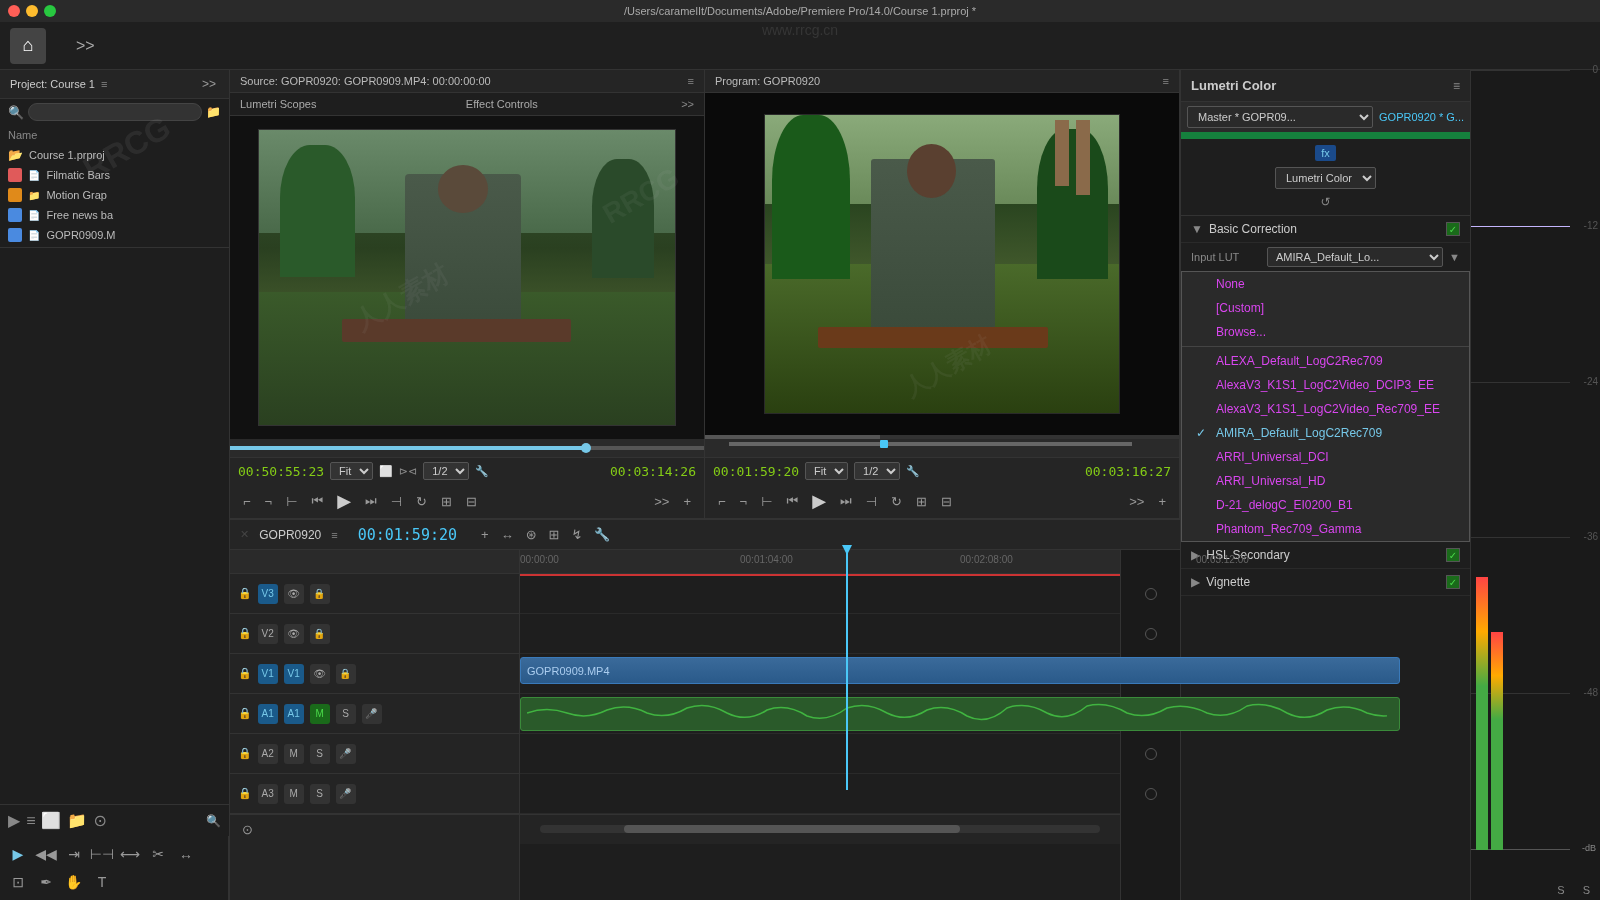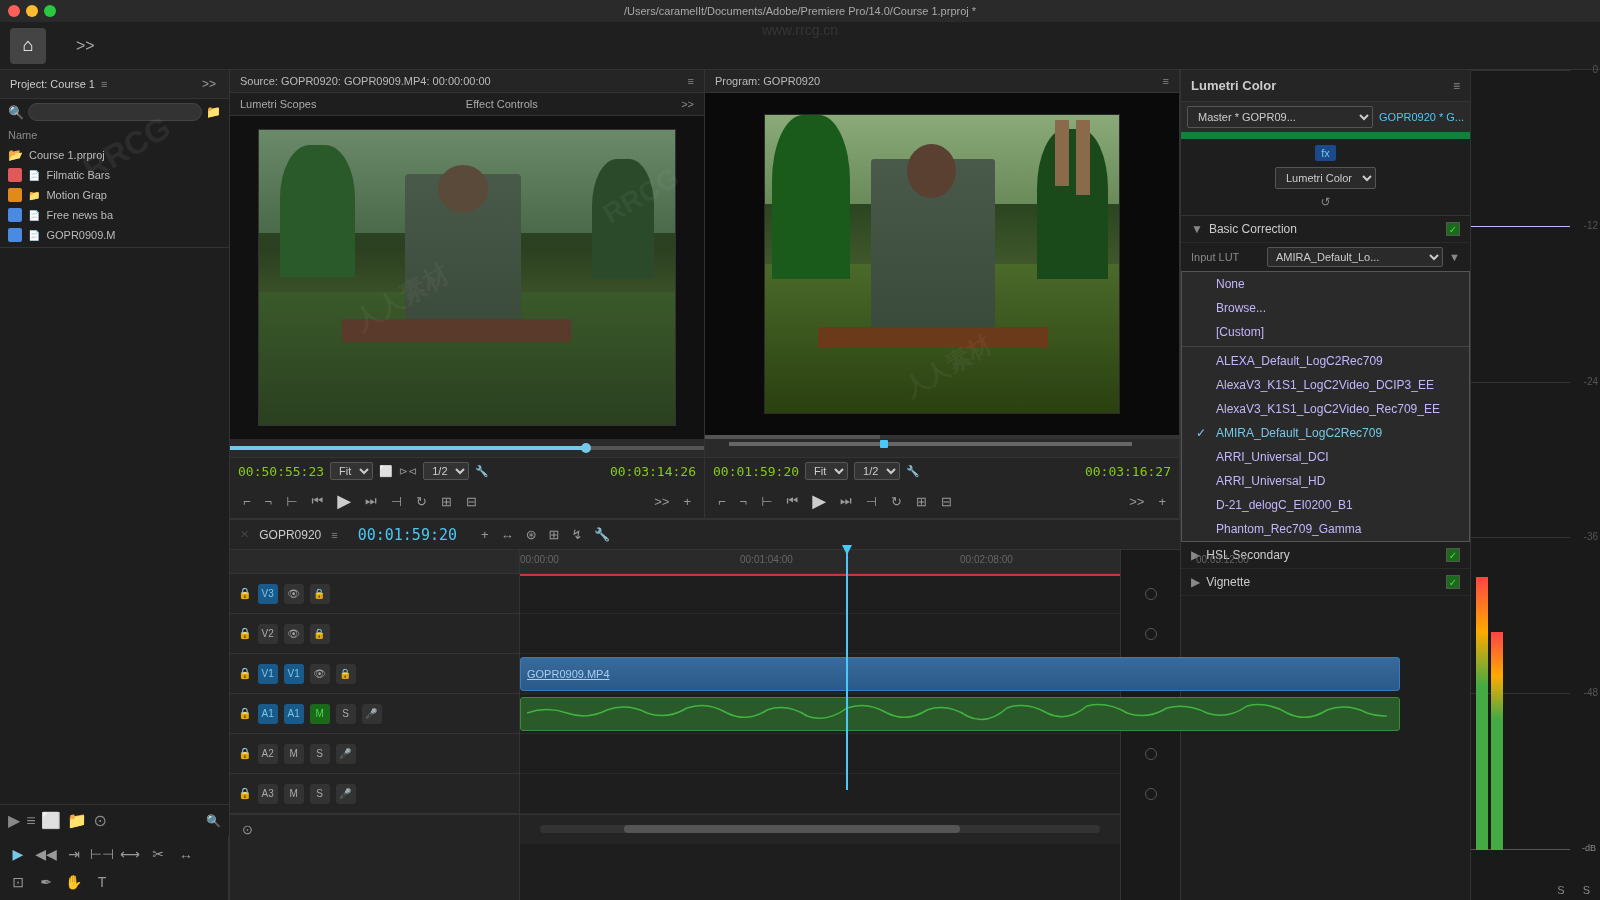--- a/index.html
+++ b/index.html
@@ -456,21 +456,21 @@
     .lut-dropdown {
       background: #2a2a2a;
       border: 1px solid #555;
       margin: 0 0;
       position: relative;
       z-index: 100;
     }
     .lut-dropdown-item {
       padding: 5px 14px;
       font-size: 12px;
-      color: #c4b5fd;
+      color: #d946ef;
       cursor: pointer;
       display: flex;
       align-items: center;
       gap: 6px;
     }
     .lut-dropdown-item.selected { color: #76c8e8; }
     .lut-check { color: #76c8e8; font-size: 12px; width: 14px; }
 
     .hsl-row {
       display: flex;
@@ -861,21 +861,21 @@
           </div>
 
           <div style="height:40px;background:#1e1e1e;border-bottom:1px solid #2a2a2a;position:relative;">
             <div style="position:absolute;top:0;left:0;right:0;height:2px;background:#cc3333;"></div>
           </div>
 
           <div style="height:40px;background:#1e1e1e;border-bottom:1px solid #2a2a2a;position:relative;">
           </div>
 
           <div style="height:40px;background:#1e1e1e;border-bottom:1px solid #2a2a2a;position:relative;">
-            <div class="track-clip clip-video" style="left:0px;width:880px;height:34px;top:3px;background:linear-gradient(180deg,#3a6a9a,#2a5a8a);text-decoration:underline;">
+            <div class="track-clip clip-video" style="left:0px;width:880px;height:27px;top:3px;background:linear-gradient(180deg,#3a6a9a,#2a5a8a);">
               <span style="font-size:11px;color:#aaccee;">GOPR0909.MP4</span>
             </div>
           </div>
 
           <div style="height:40px;background:#1e1e1e;border-bottom:1px solid #2a2a2a;position:relative;">
             <div class="track-clip clip-audio" style="left:0px;width:880px;height:34px;top:3px;">
 
               <div style="flex:1;height:100%;position:relative;overflow:hidden;">
                 <svg width="860" height="30" viewBox="0 0 860 30" style="position:absolute;top:0;left:0;">
                   <path d="M0,15 Q20,8 40,15 Q60,22 80,12 Q100,5 120,15 Q140,22 160,10 Q180,3 200,15 Q220,25 240,12 Q260,5 280,18 Q300,25 320,10 Q340,3 360,15 Q380,25 400,12 Q420,5 440,18 Q460,28 480,10 Q500,3 520,15 Q540,25 560,8 Q580,3 600,15 Q620,22 640,10 Q660,5 680,15 Q700,22 720,8 Q740,3 760,15 Q780,25 800,12 Q820,5 840,15 Q860,22 880,12" stroke="#4ada4a" stroke-width="1.5" fill="none" opacity="0.7"></path>
@@ -960,25 +960,25 @@
         <span style="color:#888;font-size:11px;">▼</span>
       </div>
 
       <div class="lut-dropdown">
         <div class="lut-dropdown-item">
           <span class="lut-check"></span>
           <span>None</span>
         </div>
         <div class="lut-dropdown-item">
           <span class="lut-check"></span>
-          <span>Browse...</span>
+          <span>[Custom]</span>
         </div>
         <div class="lut-dropdown-item">
           <span class="lut-check"></span>
-          <span>[Custom]</span>
+          <span>Browse...</span>
         </div>
         <div style="height:1px;background:#444;margin:2px 0;"></div>
         <div class="lut-dropdown-item">
           <span class="lut-check"></span>
           <span>ALEXA_Default_LogC2Rec709</span>
         </div>
         <div class="lut-dropdown-item">
           <span class="lut-check"></span>
           <span>AlexaV3_K1S1_LogC2Video_DCIP3_EE</span>
         </div>

